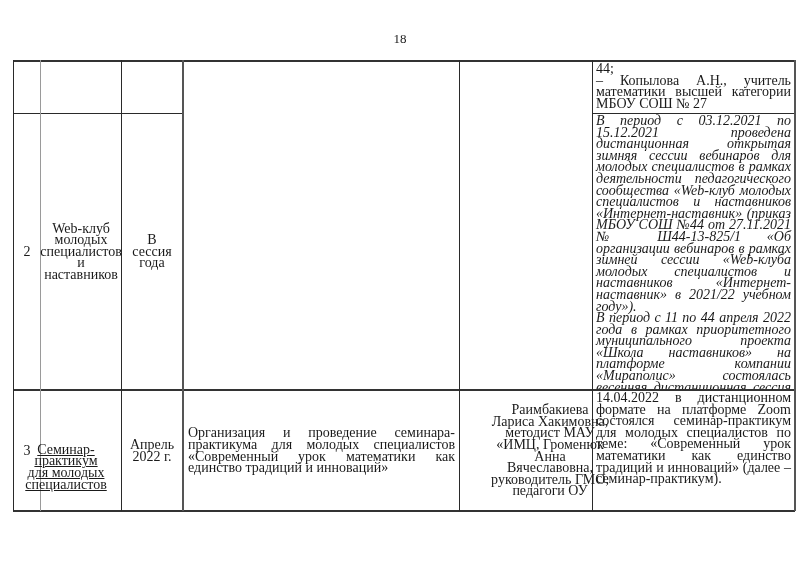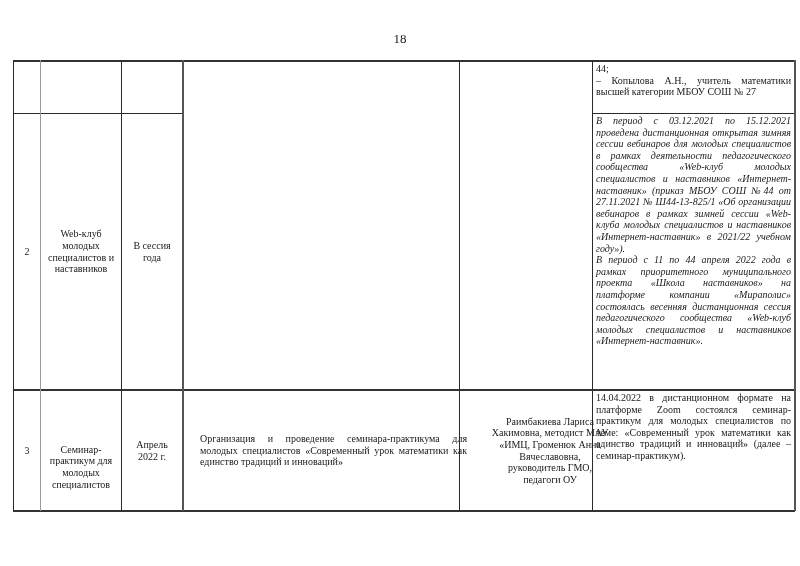--- a/index.html
+++ b/index.html
@@ -6,21 +6,21 @@
     body { width: 800px; height: 566px; position: relative; overflow: hidden;
            font-family: "Liberation Serif", "DejaVu Serif", serif; color: #1a1a1a; }
     .page-number { position: absolute; top: 31px; left: 0; width: 800px; text-align: center;
                    font-size: 13px; }
     .tbl { position: absolute; left: 13px; top: 60px; width: 782px; height: 451px; }
     .vline { position: absolute; top: 0; bottom: 0; width: 1px; background: #2a2a2a; }
     .vline.grey { background: #9a9a9a; }
     .vline.thick { width: 2px; background: #555; }
     .hline { position: absolute; height: 1px; background: #2a2a2a; }
     .hline.thick { height: 2px; background: #333; }
-    .cell { position: absolute; box-sizing: border-box; font-size: 10px; line-height: 11.6px; }
+    .cell { position: absolute; box-sizing: border-box; font-size: 14px; line-height: 11.6px; }
     .center { display: flex; align-items: center; justify-content: center; text-align: center; }
     .just { text-align: justify; text-align-last: auto; padding: 1px 3px 0 3px; }
     .just p { margin: 0; text-align: justify; }
     .left { text-align: left; }
   </style>
 </head>
 <body>
 
 <div class="page-number">18</div>
 
@@ -61,27 +61,27 @@
     <span></span>
   </div>
   <div class="cell just" style="left:580px; top:54px; width:201px; height:275px; overflow:hidden;font-style:italic;">
     <p>В период с 03.12.2021 по 15.12.2021 проведена дистанционная открытая зимняя сессии вебинаров для молодых специалистов в рамках деятельности педагогического сообщества «Web-клуб молодых специалистов и наставников «Интернет-наставник» (приказ МБОУ СОШ №44 от 27.11.2021 № Ш44-13-825/1 «Об организации вебинаров в рамках зимней сессии «Web-клуба молодых специалистов и наставников «Интернет-наставник» в 2021/22 учебном году»).</p>
     <p>В период с 11 по 44 апреля 2022 года в рамках приоритетного муниципального проекта «Школа наставников» на платформе компании «Мираполис» состоялась весенняя дистанционная сессия педагогического сообщества «Web-клуб молодых специалистов и наставников «Интернет-наставник».</p>
   </div>
 
   <div class="cell center" style="left:1px; top:331px; width:26px; height:119px;">
     <span>3</span>
   </div>
-  <div class="cell center" style="left:28px; top:331px; width:80px; height:152px; padding:0 2px;">
+  <div class="cell center" style="left:13px; top:331px; width:80px; height:152px; padding:0 2px;text-decoration:underline;">
     <span>Семинар-практикум для молодых специалистов</span>
   </div>
   <div class="cell center" style="left:109px; top:331px; width:60px; height:119px; padding:0 6px;align-items:center;">
     <span>Апрель 2022 г.</span>
   </div>
-  <div class="cell" style="left:171px; top:331px; width:275px; height:119px; display:flex; align-items:center; padding:0 4px;margin-left:12px;">
+  <div class="cell" style="left:171px; top:331px; width:275px; height:119px; display:flex; align-items:center; padding:0 4px;">
     <span class="left" style="text-align:justify;">Организация и проведение семинара-практикума для молодых специалистов «Современный урок математики как единство традиций и инноваций»</span>
   </div>
   <div class="cell center" style="left:471px; top:331px; width:132px; height:119px; padding:0 6px;">
     <span>Раимбакиева Лариса Хакимовна, методист МАУ «ИМЦ, Громенюк Анна Вячеславовна, руководитель ГМО, педагоги ОУ</span>
   </div>
   <div class="cell just" style="left:580px; top:331px; width:201px; height:143px; overflow:hidden;">
     <p>14.04.2022 в дистанционном формате на платформе Zoom состоялся семинар-практикум для молодых специалистов по теме: «Современный урок математики как единство традиций и инноваций» (далее – семинар-практикум).</p>
   </div>
 </div>
 

